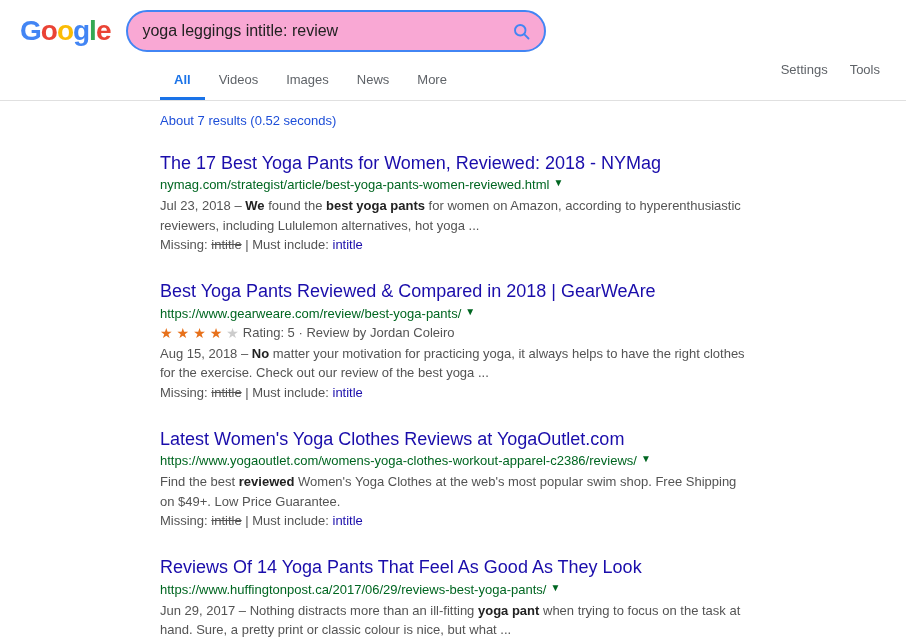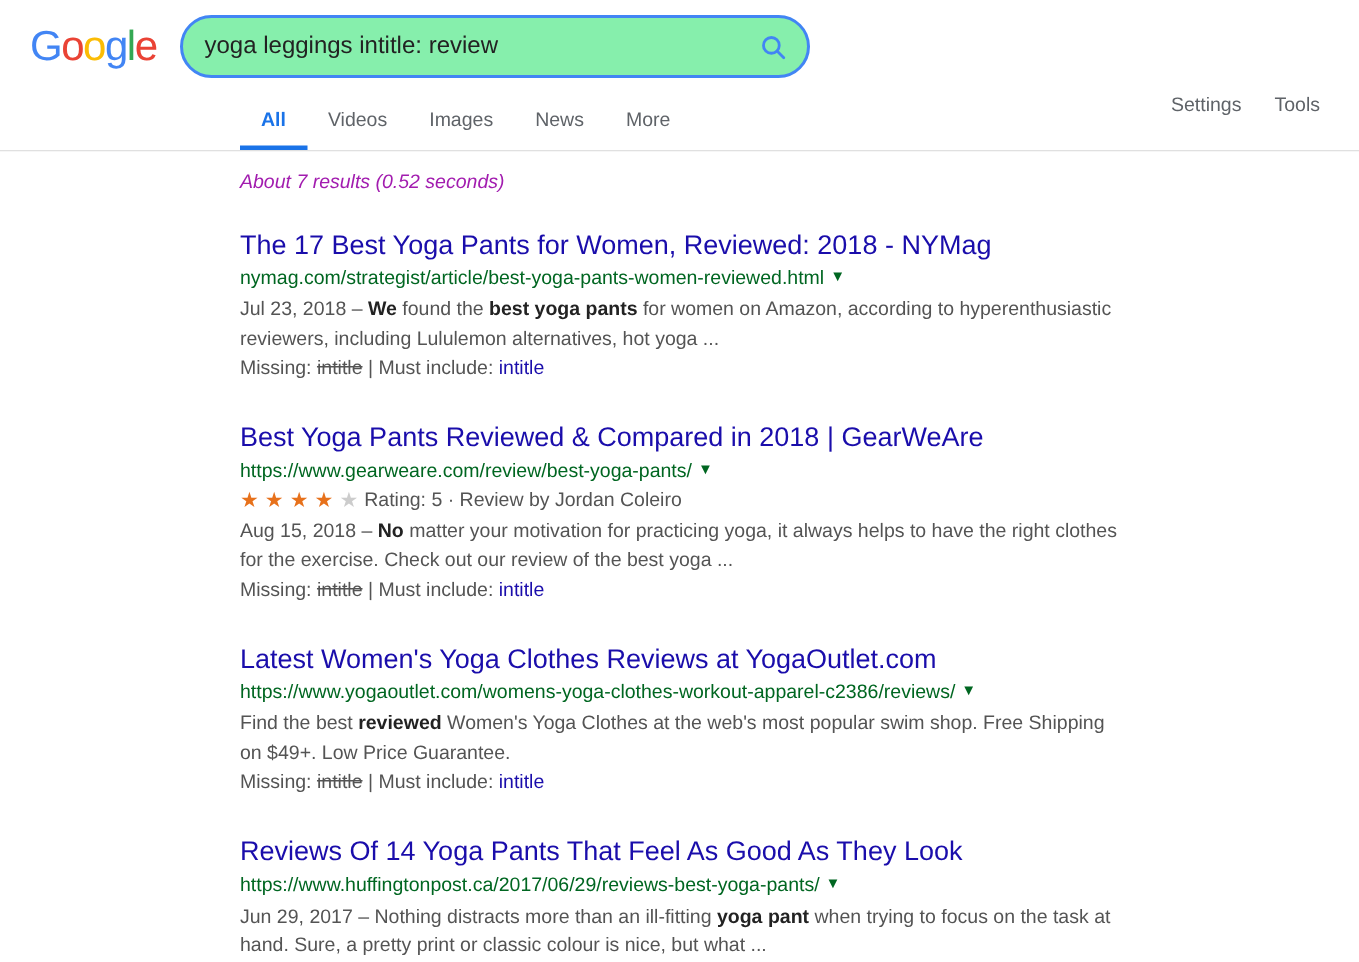--- a/index.html
+++ b/index.html
@@ -15,36 +15,36 @@
       border-bottom: 1px solid #e0e0e0;
     }
     .header-top {
       display: flex;
       align-items: center;
       gap: 16px;
       padding-bottom: 10px;
     }
     .google-logo {
       font-size: 28px;
-      font-weight: normal;
+      font-weight: bold;
       letter-spacing: -1px;
       user-select: none;
     }
     .google-logo .g-blue { color: #4285f4; }
     .google-logo .g-red { color: #ea4335; }
     .google-logo .g-yellow { color: #fbbc05; }
     .google-logo .g-green { color: #34a853; }
 
     .search-bar {
       display: flex;
       align-items: center;
       border: 2px solid #4285f4;
       border-radius: 24px;
       padding: 6px 14px;
-      background: #86efac;
+      background: #f9a8d4;
       width: 420px;
       height: 42px;
     }
     .search-input {
       border: none;
       outline: none;
       font-size: 16px;
       color: #222;
       flex: 1;
       background: transparent;
@@ -93,41 +93,39 @@
       padding: 0 6px;
     }
 
     .results-area {
       background: #fff;
       min-height: 500px;
       padding: 12px 160px 20px 160px;
     }
     .results-stats {
       font-size: 13px;
-      color: #a21caf;
+      color: #1d4ed8;
       margin-bottom: 20px;
-      font-style: italic;
     }
 
     .result-item {
       margin-bottom: 28px;
     }
     .result-title {
       font-size: 18px;
       color: #1a0dab;
       cursor: pointer;
       text-decoration: none;
       display: block;
       margin-bottom: 2px;
       line-height: 1.3;
       margin-top: 24px;
     }
     .result-url-row {
       display: flex;
-      align-items: center;
       gap: 4px;
       margin-bottom: 4px;
     }
     .result-url {
       font-size: 13px;
       color: #006621;
     }
     .dropdown-arrow {
       font-size: 10px;
       color: #006621;

